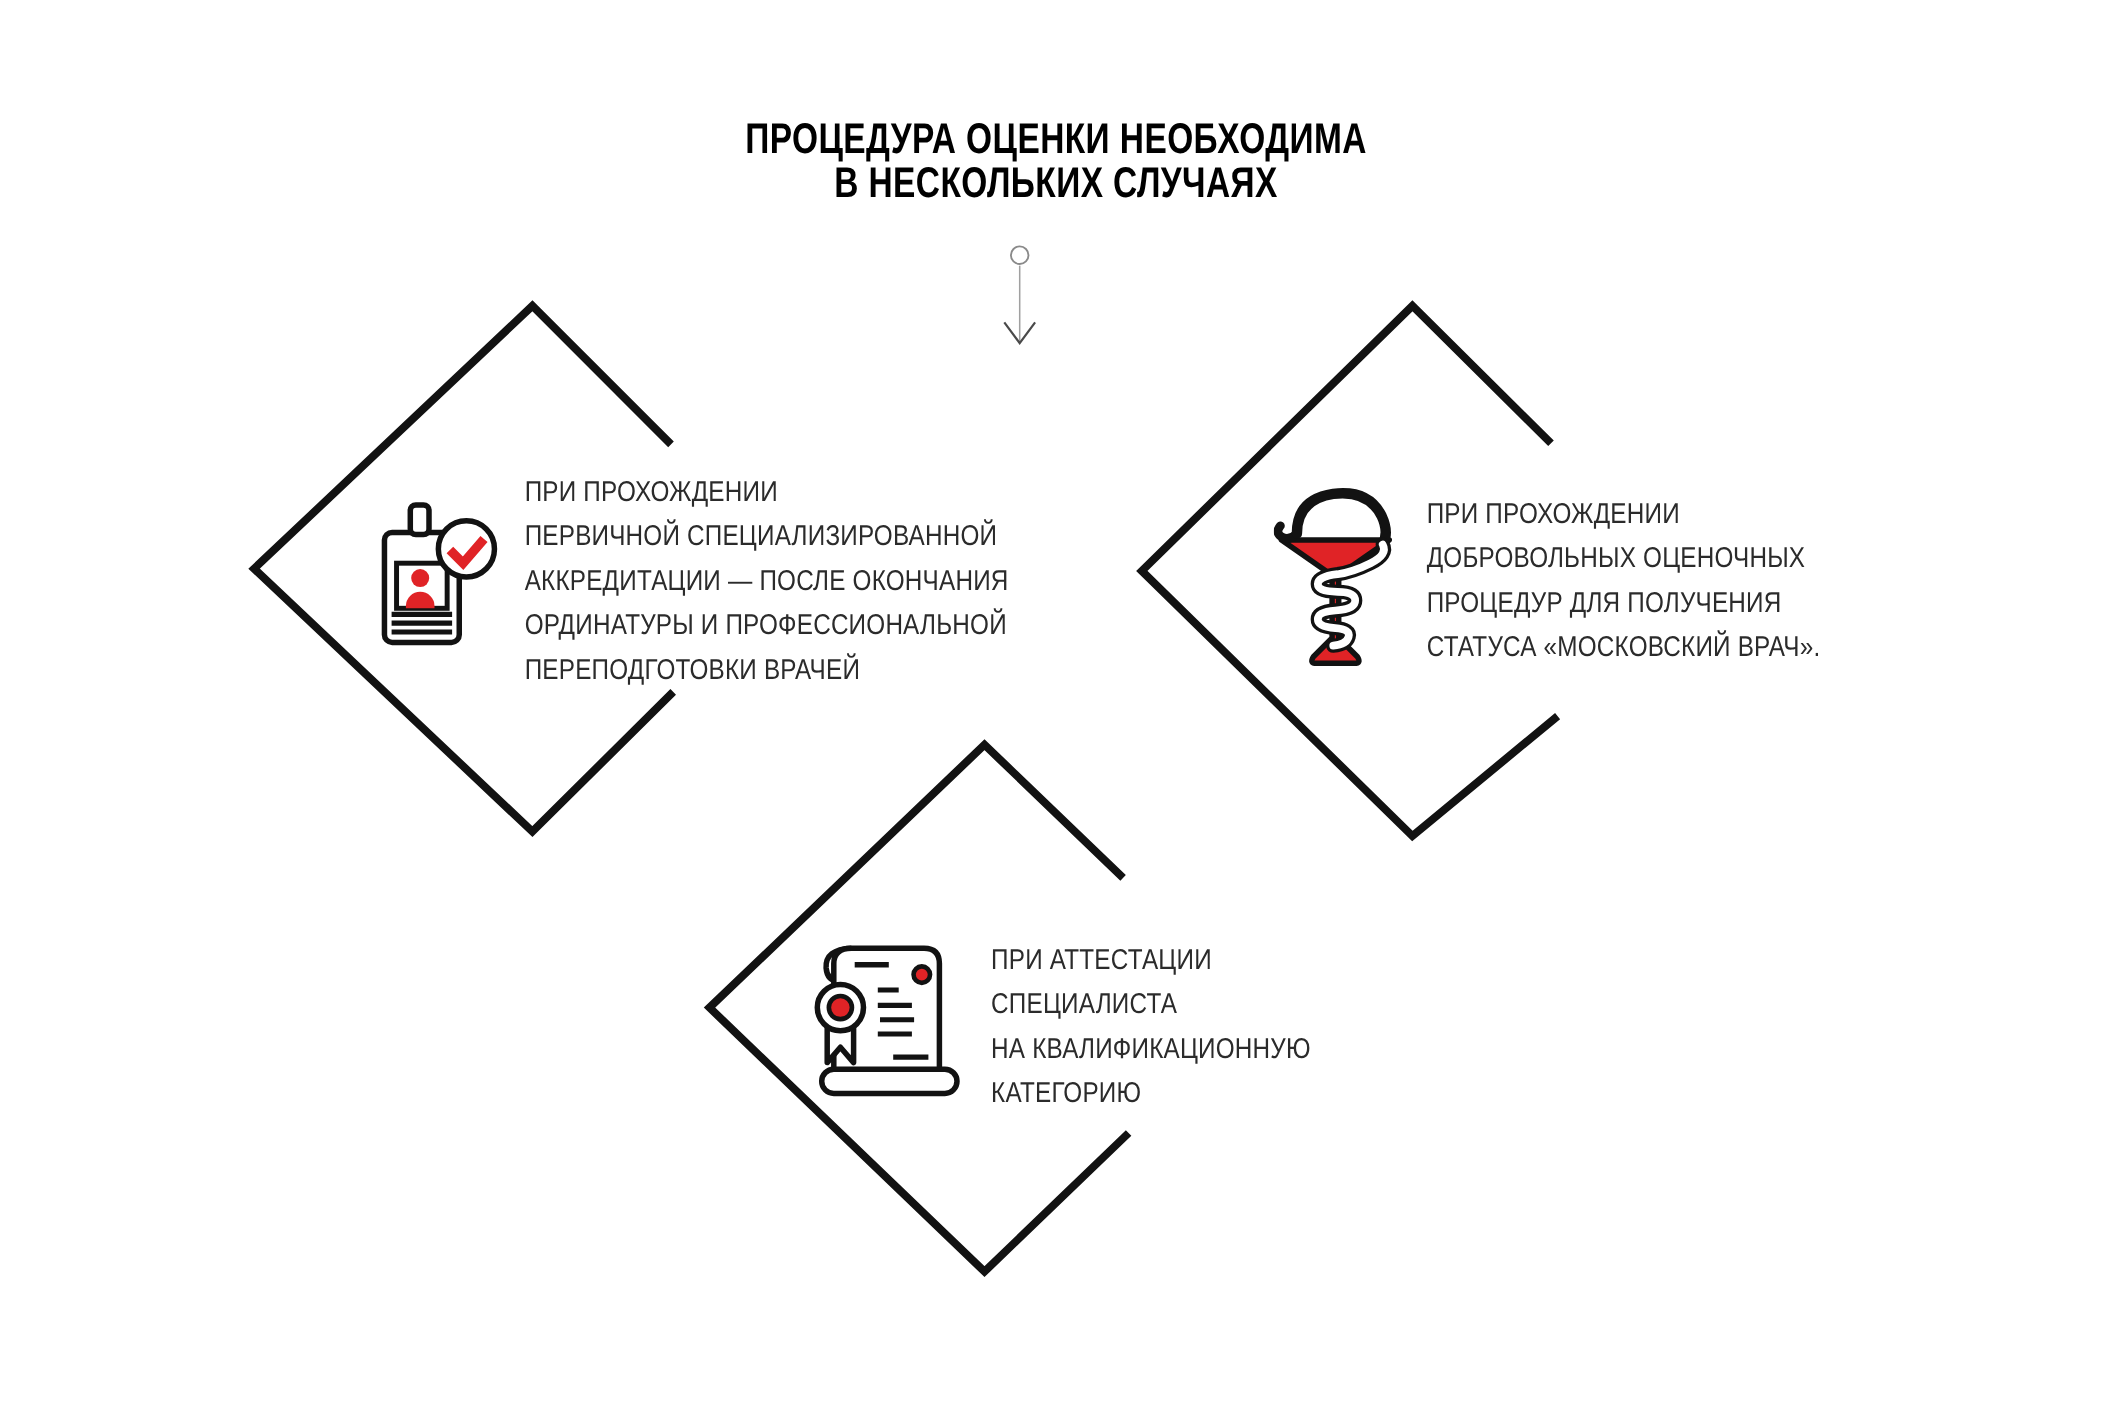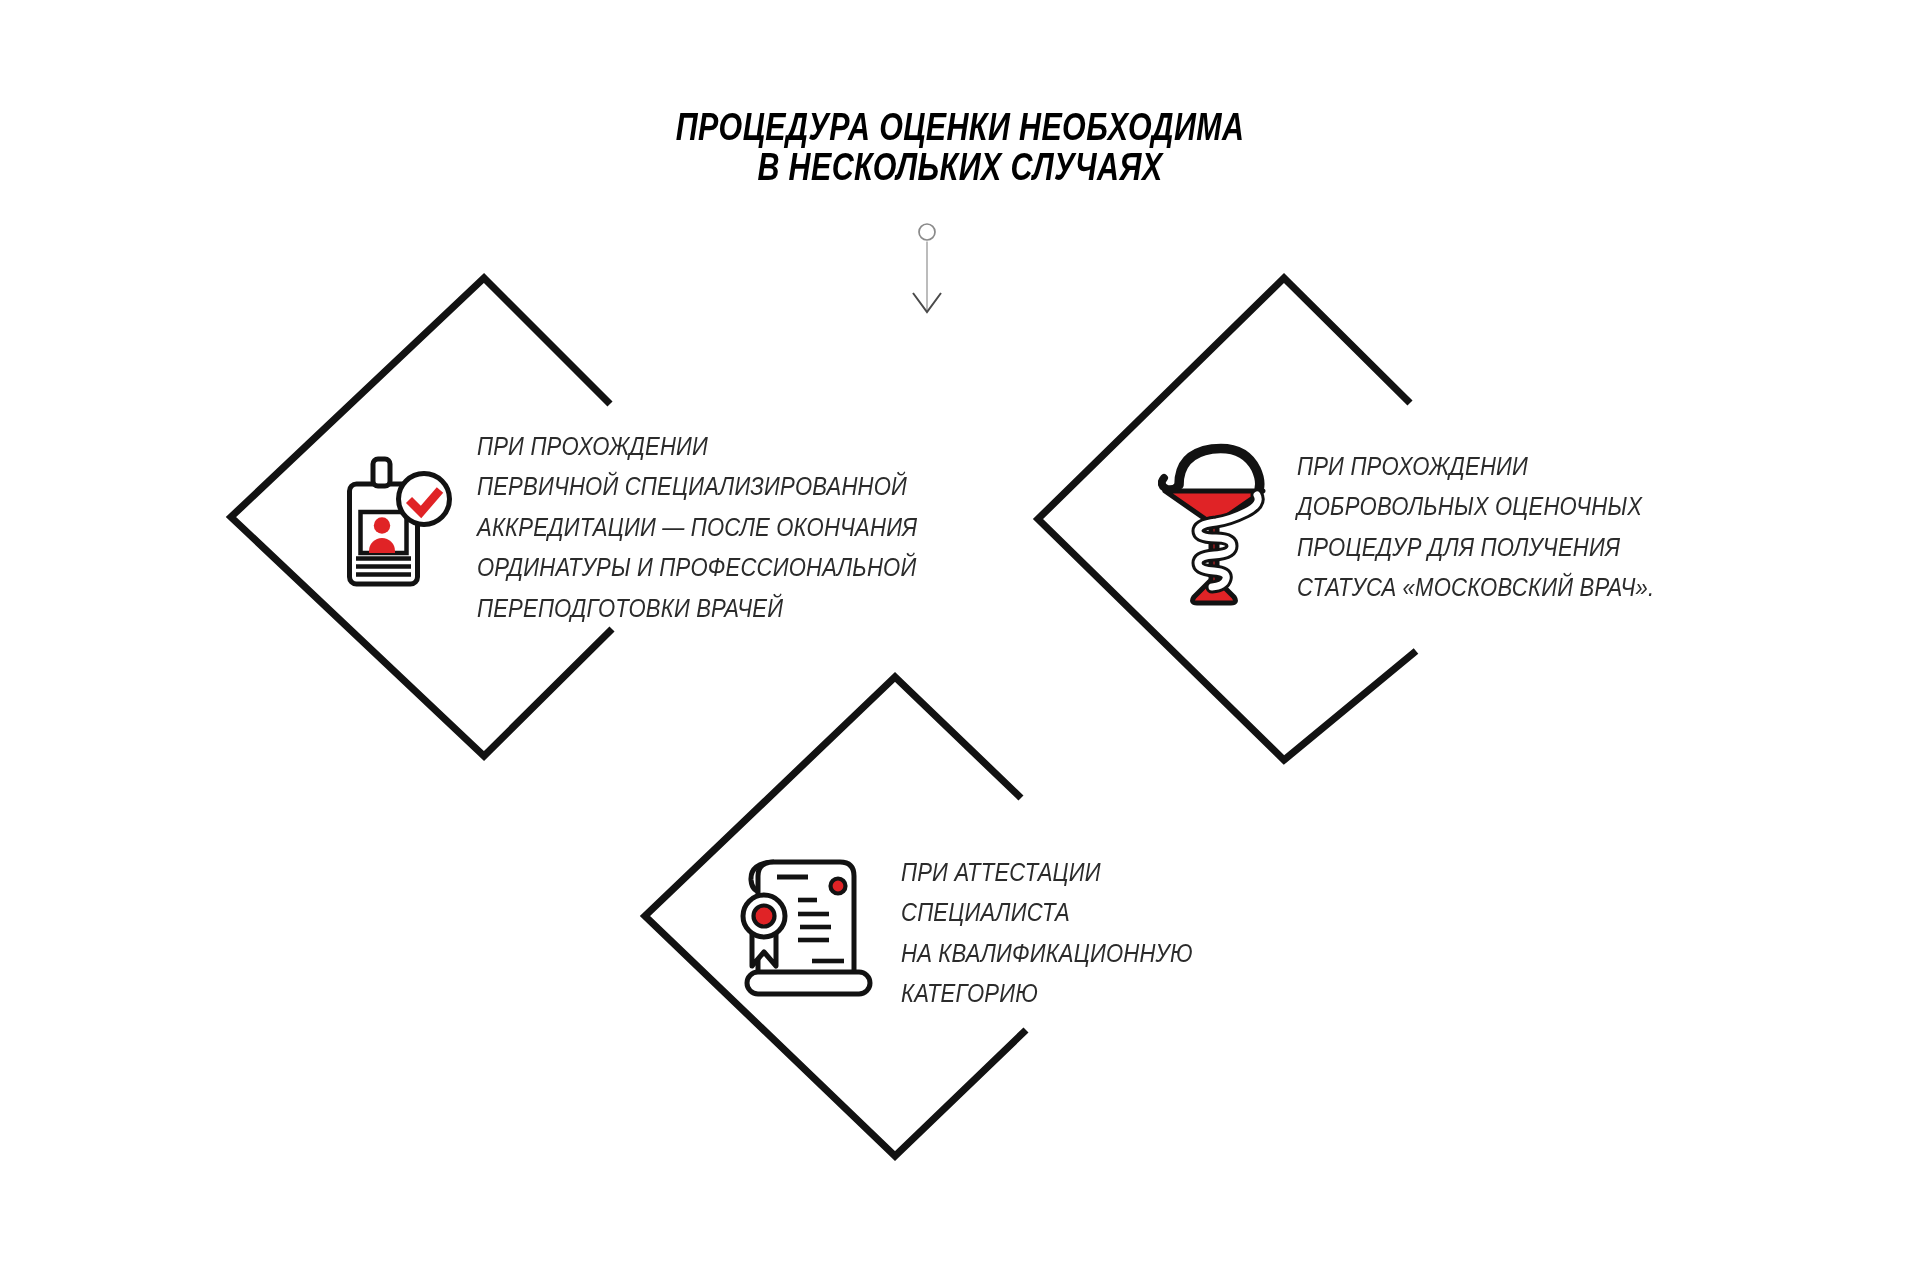--- a/index.html
+++ b/index.html
@@ -1,18 +1,18 @@
 <!DOCTYPE html>
 <html><head>
 <meta charset="utf-8">
 <style>
   html,body{margin:0;padding:0;background:#fff;}
   .canvas{
     position:relative;width:1920px;height:1280px;background:#ffffff;
-    overflow:hidden;font-family:"Liberation Sans",sans-serif;font-style:italic;
+    overflow:hidden;font-family:"Liberation Sans",sans-serif;
   }
   .layer{position:absolute;left:0;top:0;}
   .icon-svg{position:absolute;}
   .page-title{
     position:absolute;left:0;top:107px;width:1920px;text-align:center;
     font-family:"Liberation Sans",sans-serif;font-weight:700;
     font-size:39px;line-height:40px;letter-spacing:.5px;color:#000;
     white-space:pre-line;transform:scaleX(.78);transform-origin:50% 0;
   }
   .card-text{

